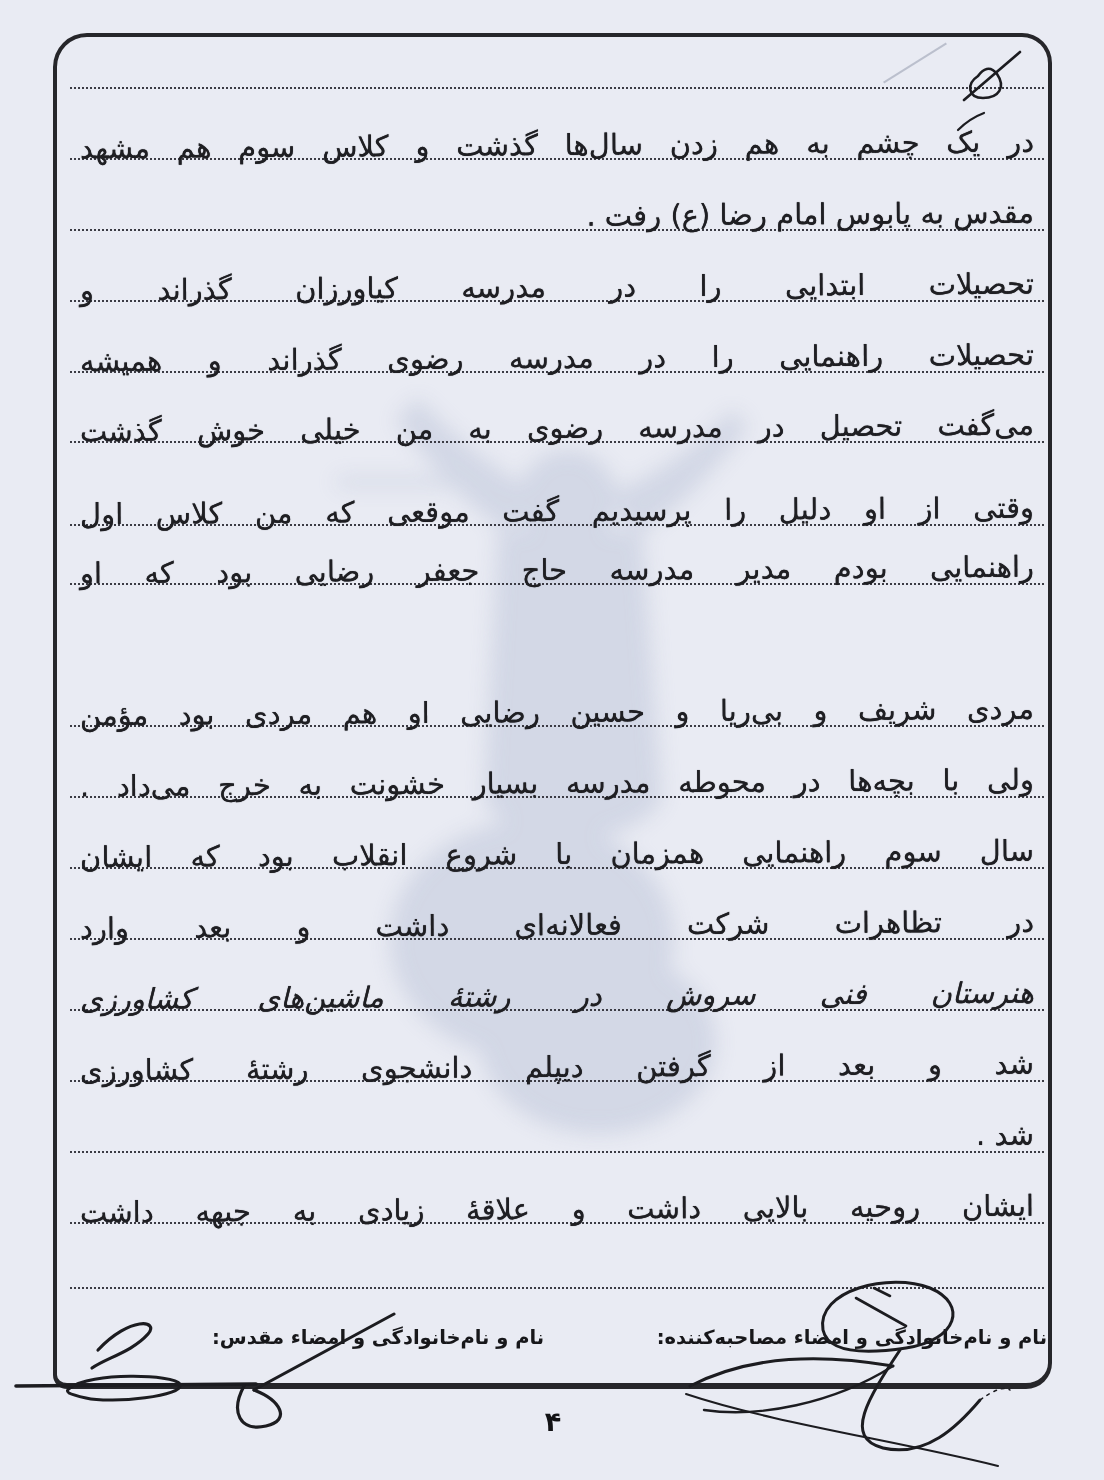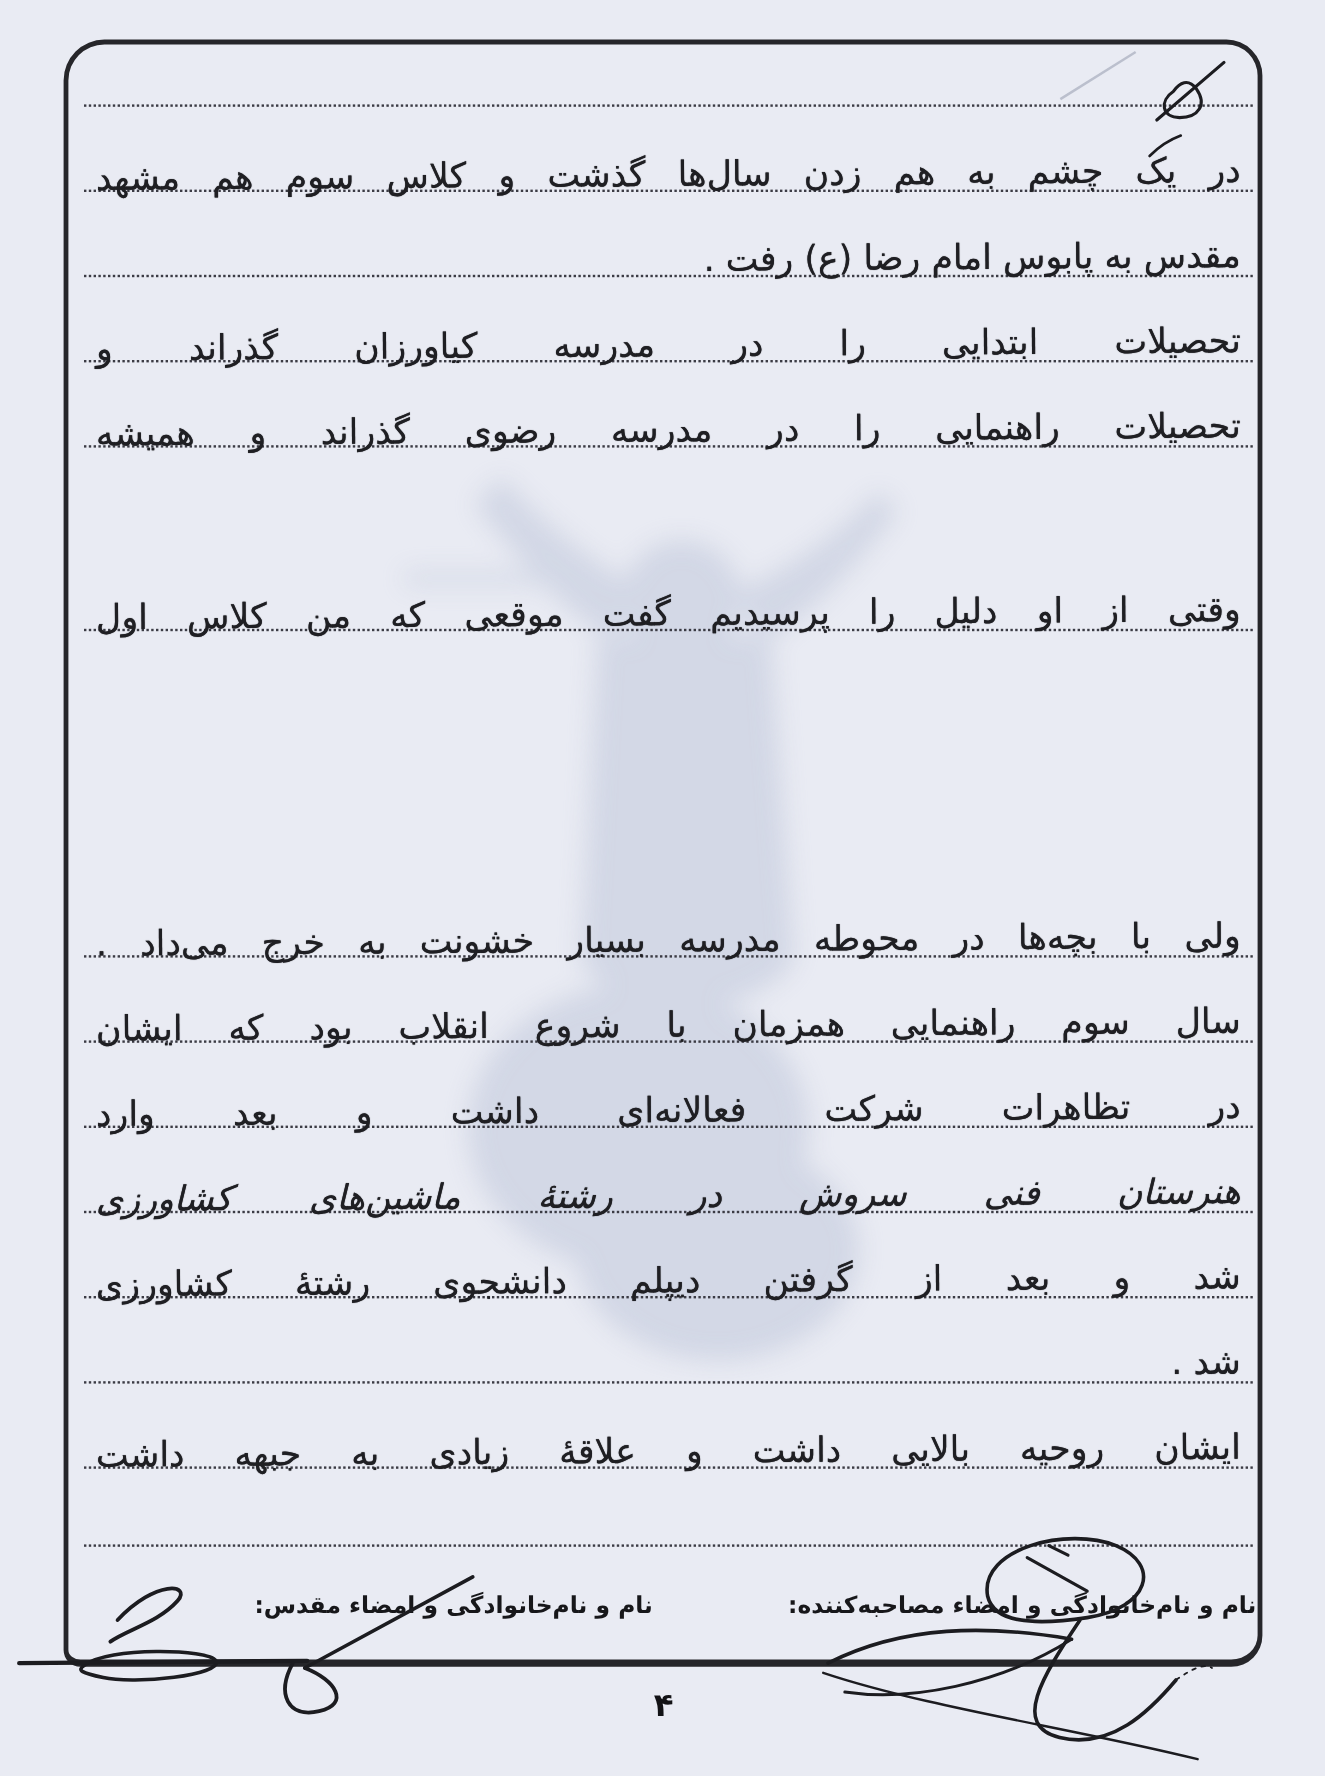--- a/index.html
+++ b/index.html
@@ -93,22 +93,31 @@
     </div>
     <div class="rule" style="top: 244px;">
       <div class="hand justify" dir="rtl">تحصیلات ابتدایی را در مدرسه کیاورزان گذراند و</div>
     </div>
     <div class="rule" style="top: 173px;">
       <div class="hand start" dir="rtl">مقدس به پابوس امام رضا (ع) رفت .</div>
     </div>
     <div class="rule" style="top: 315px;">
       <div class="hand justify" dir="rtl">تحصیلات راهنمایی را در مدرسه رضوی گذراند و همیشه</div>
     </div>
+    <div class="rule" style="top: 385px;">
+      <div class="hand justify" dir="rtl">می‌گفت تحصیل در مدرسه رضوی به من خیلی خوش گذشت</div>
+    </div>
     <div class="rule" style="top: 468px;">
       <div class="hand justify" dir="rtl">وقتی از او دلیل را پرسیدیم گفت موقعی که من کلاس اول</div>
+    </div>
+    <div class="rule" style="top: 527px;">
+      <div class="hand justify" dir="rtl">راهنمایی بودم مدیر مدرسه حاج جعفر رضایی بود که او</div>
+    </div>
+    <div class="rule" style="top: 669px;">
+      <div class="hand justify" dir="rtl">مردی شریف و بی‌ریا و حسین رضایی او هم مردی بود مؤمن</div>
     </div>
     <div class="rule" style="top: 740px;">
       <div class="hand justify" dir="rtl">ولی با بچه‌ها در محوطه مدرسه بسیار خشونت به خرج می‌داد .</div>
     </div>
     <div class="rule" style="top: 811px;">
       <div class="hand justify" dir="rtl">سال سوم راهنمایی همزمان با شروع انقلاب بود که ایشان</div>
     </div>
     <div class="rule" style="top: 882px;">
       <div class="hand justify" dir="rtl">در تظاهرات شرکت فعالانه‌ای داشت و بعد وارد</div>
     </div>

